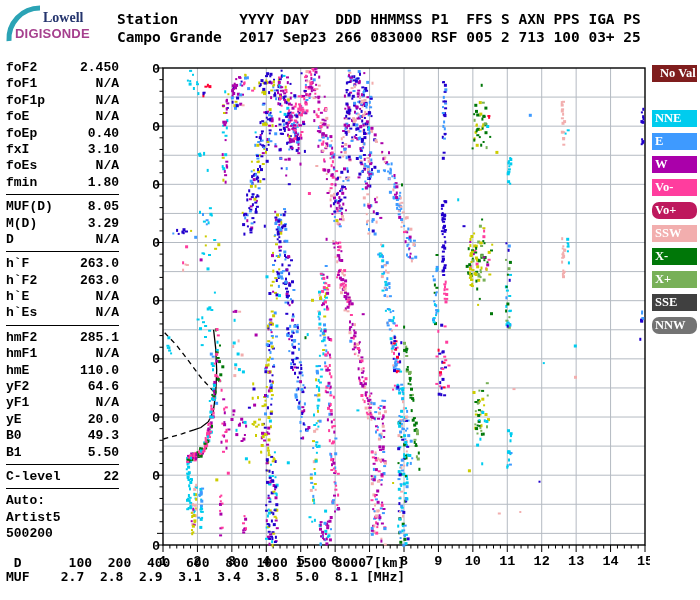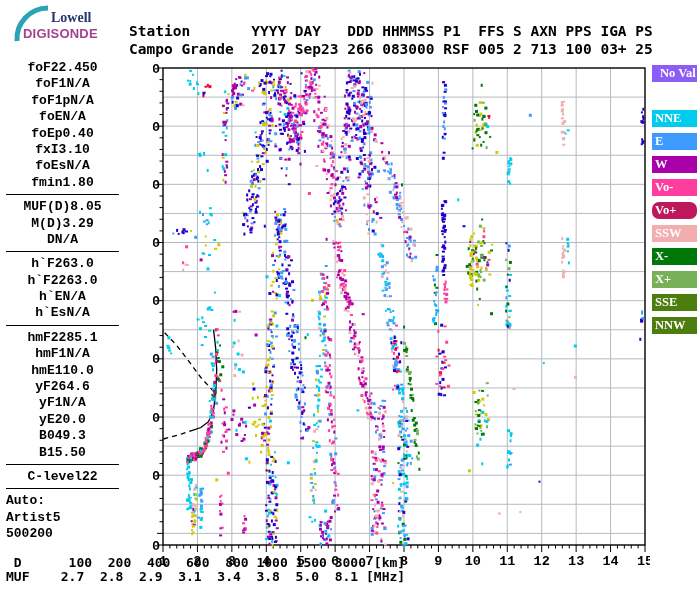--- a/index.html
+++ b/index.html
@@ -1,30 +1,30 @@
 <!DOCTYPE html>
 <html><head>
 <meta charset="utf-8">
 <style>
   html,body{margin:0;padding:0;background:#fff;}
   #screen{position:relative;width:700px;height:600px;background:#ffffff;overflow:hidden;
           font-family:"Liberation Mono","DejaVu Sans Mono",monospace;color:#000;}
   
-  #logo{position:absolute;left:12px;top:4px;width:112px;height:42px;}
+  #logo{position:absolute;left:4px;top:4px;width:112px;height:42px;}
   #logo .arc{position:absolute;left:0;top:0;}
   #logo .lowell{position:absolute;left:39px;top:6px;font-family:"Liberation Serif",serif;
                 font-weight:bold;font-size:14px;color:#25356e;}
   #logo .digi{position:absolute;left:11px;top:22px;font-family:"Liberation Sans",sans-serif;
               font-weight:bold;font-size:13px;letter-spacing:.2px;color:#a6408e;}
   
-  #header{position:absolute;left:117px;top:10px;margin:12px;font-size:14.5px;font-weight:bold;
+  #header{position:absolute;left:117px;top:10px;margin:0;font-size:14.5px;font-weight:bold;
           line-height:18px;white-space:pre;}
   
   #panel{position:absolute;left:6px;top:60px;width:113px;font-size:13px;font-weight:bold;}
-  .panel-row{display:flex;justify-content:center;height:16.4px;line-height:16.4px;}
+  .panel-row{display:flex;justify-content:space-between;height:16.4px;line-height:16.4px;}
   .rule{height:1px;background:#000;margin:3px 0 4px 0;}
   .auto-line{height:16.4px;line-height:16.4px;}
   
   #plot-svg{position:absolute;left:153px;top:64px;}
   
   #legend{position:absolute;left:652px;top:65px;width:46px;}
   .legend-item{width:45px;height:17px;margin-bottom:6px;color:#fff;
                font-family:"Liberation Serif",serif;font-weight:bold;font-size:12.5px;
                line-height:17px;padding-left:3px;box-sizing:border-box;white-space:nowrap;}
   
@@ -3220,30 +3220,30 @@
         <rect x="42.0" y="393.2" width="2" height="3" fill="#aa00aa"></rect>
         <rect x="48.7" y="386.7" width="3" height="2" fill="#ff3d9e"></rect>
         <rect x="51.7" y="374.9" width="2" height="2" fill="#ff3d9e"></rect>
         <rect x="55.7" y="358.5" width="2" height="2" fill="#ff3d9e"></rect>
         <rect x="46.2" y="389.1" width="2" height="2" fill="#ff3d9e"></rect>
         <rect x="47.9" y="383.6" width="2" height="2" fill="#007708"></rect>
       </g>
     </svg>
 
   <div id="legend">
-      <div class="legend-item" style="background: #8b5cf6; padding-left: 8px;">No Val</div>
+      <div class="legend-item" style="background: #7f1d1d; padding-left: 8px;">No Val</div>
       <div class="legend-item" style="background: rgb(0, 204, 238); margin-top: 28px;">NNE</div>
       <div class="legend-item" style="background: rgb(62, 154, 255);">E</div>
       <div class="legend-item" style="background: rgb(170, 0, 170);">W</div>
       <div class="legend-item" style="background: rgb(255, 61, 158);">Vo-</div>
       <div class="legend-item" style="background: #be185d; border-radius: 7px;">Vo+</div>
       <div class="legend-item" style="background: rgb(242, 174, 174);">SSW</div>
       <div class="legend-item" style="background: rgb(0, 119, 8);">X-</div>
       <div class="legend-item" style="background: rgb(120, 176, 88);">X+</div>
-      <div class="legend-item" style="background: #4d7c0f;">SSE</div>
-      <div class="legend-item" style="background: #4d7c0f;">NNW</div>
+      <div class="legend-item" style="background: #404040;">SSE</div>
+      <div class="legend-item" style="background: #737373; border-radius: 7px;">NNW</div>
     </div>
 
   <pre id="footer-dmuf"><span>D      100  200  400  600  800 1000 1500 3000 [km]</span>
 <span>MUF    2.7  2.8  2.9  3.1  3.4  3.8  5.0  8.1 [MHz]</span></pre>
 
 
 </div>
 
 </body></html>

